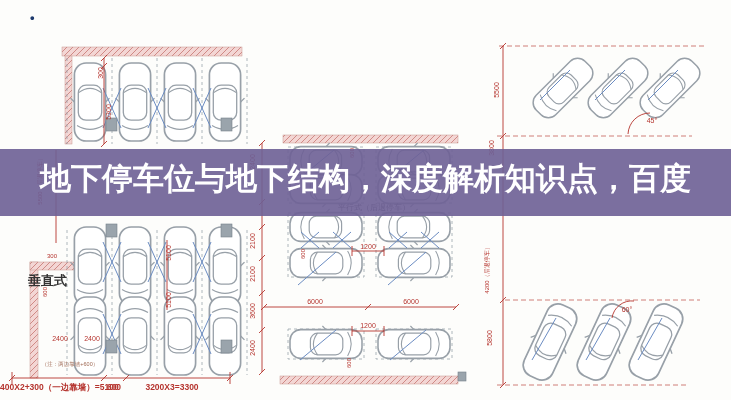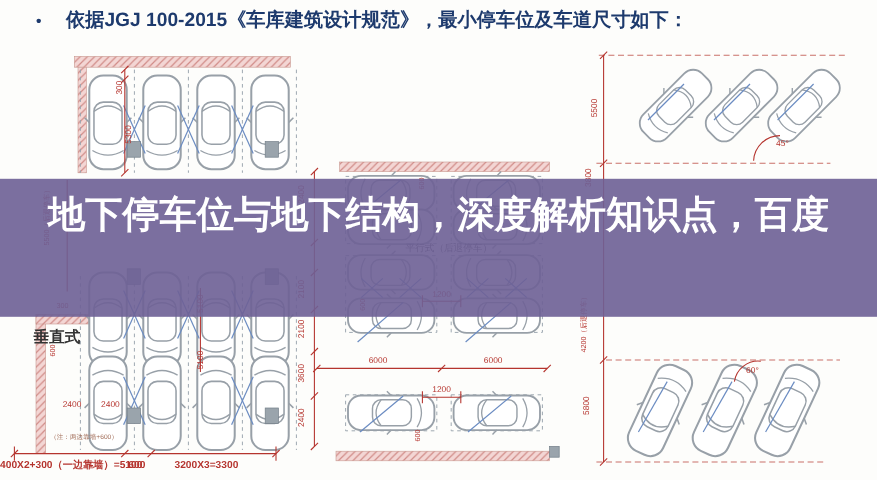--- a/index.html
+++ b/index.html
@@ -10,33 +10,32 @@
   .header-text{position:absolute;left:55px;top:3px;font-size:16px;font-weight:bold;color:#1d3a6d;letter-spacing:0px;white-space:nowrap;}
   svg.drawing{position:absolute;left:0;top:0;z-index:1;}
   .labels{position:absolute;left:0;top:0;width:731px;height:400px;z-index:2;pointer-events:none;}
   .dim{position:absolute;font-size:7px;color:#b5342e;white-space:nowrap;transform:translate(-50%,-50%);line-height:1;}
   .dim.v{transform:translate(-50%,-50%) rotate(-90deg);}
   .dim.small{font-size:6px;}
   .dim.big{font-size:8.5px;font-weight:bold;}
   .note{position:absolute;font-size:5.5px;color:#a06a55;white-space:nowrap;transform:translate(-50%,-50%);}
   .blocklabel{position:absolute;font-size:13px;font-weight:bold;color:#333;white-space:nowrap;}
   .sublabel{position:absolute;font-size:8px;color:#4a4a52;white-space:nowrap;transform:translate(-50%,-50%);}
-  .banner{position:absolute;left:0;top:149px;width:731px;height:115px;z-index:3;
+  .banner{position:absolute;left:0;top:149px;width:731px;height:67px;z-index:3;
           background:rgba(110,97,150,0.91);color:#ffffff;text-align:center;}
   .banner .l1{margin-top:10px;font-size:31px;font-weight:900;letter-spacing:0px;line-height:40px;}
   .banner .l2{font-size:31px;font-weight:900;line-height:40px;}
 </style>
 </head>
 <body>
 
 <div class="stage">
 
   <div class="header">
     <span class="bullet">•</span>
-    <span class="header-text">依据JGJ 100-2015《车库建筑设计规范》，最小停车位及车道尺寸如下：</span>
   </div>
 
   <svg class="drawing" width="731" height="400" viewBox="0 0 731 400">
     <defs>
       <pattern id="hatch" width="6" height="6" patternUnits="userSpaceOnUse">
         <rect width="6" height="6" fill="#f3d6d4"></rect>
         <path d="M0,6 L6,0 M-1,1 L1,-1 M5,7 L7,5" stroke="#d08a86" stroke-width="1"></path>
       </pattern>
       <g id="car">
         <rect x="-12" y="-30" width="24" height="60" rx="9" fill="#ffffff" stroke="#98a0a8" stroke-width="1.3"></rect>

